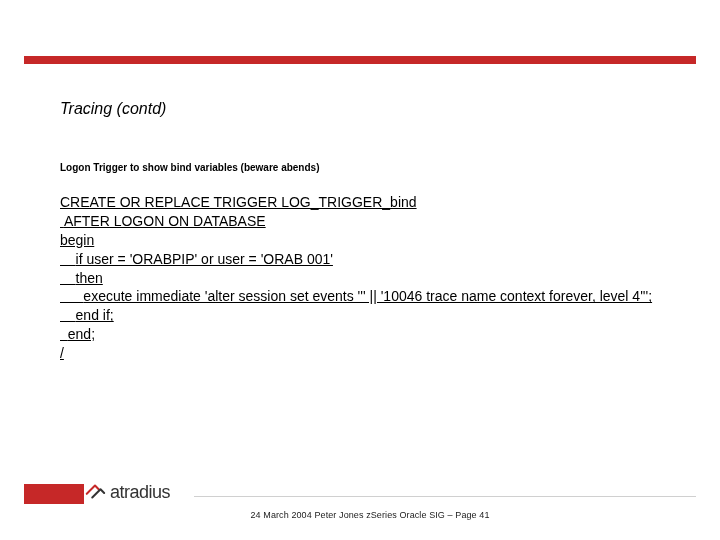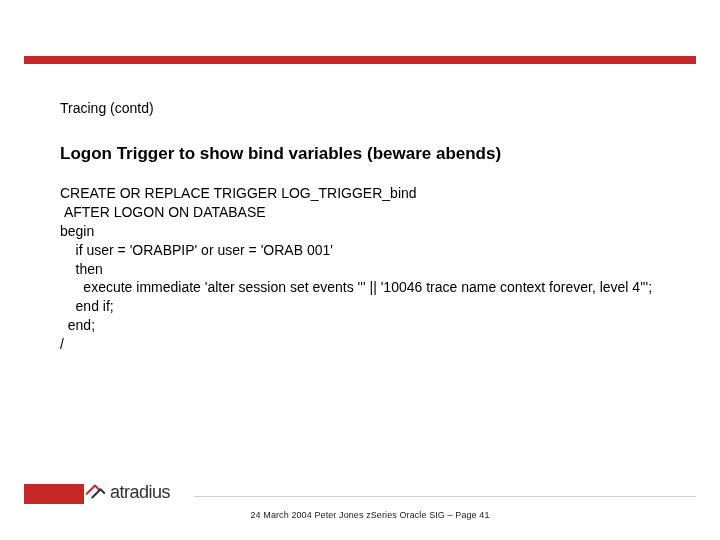--- a/index.html
+++ b/index.html
@@ -20,34 +20,36 @@
     height: 8px;
     background: #c62828;
   }
   .content {
     position: absolute;
     top: 100px;
     left: 60px;
     right: 50px;
   }
   .title {
-    font-size: 14px;
+    font-size: 16px;
     font-weight: normal;
-    margin: 0 0 28px 0;
+    margin: 0 0 44px 0;
+    font-style: italic;
   }
   .subhead {
-    font-size: 17px;
+    font-size: 10px;
     font-weight: bold;
     margin: 0 0 20px 0;
   }
   .code {
     font-size: 14px;
     line-height: 1.35;
     white-space: pre-wrap;
     font-family: Arial, Helvetica, sans-serif;
+    text-decoration: underline;
   }
   .footer-bar {
     position: absolute;
     left: 24px;
     bottom: 36px;
     height: 20px;
     right: 24px;
     padding-left: 38px;
   }
   .f-red {

